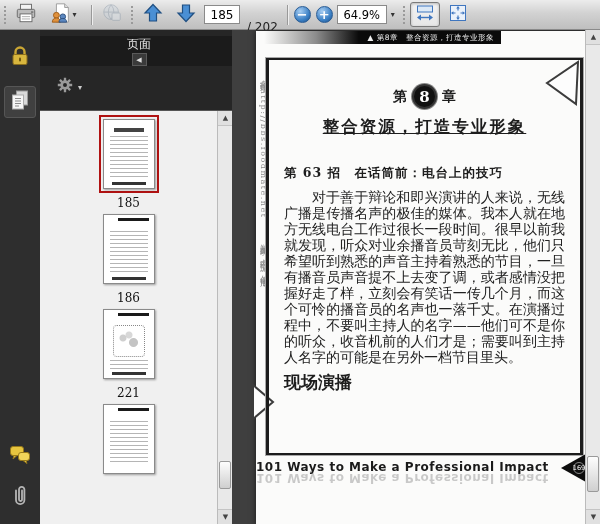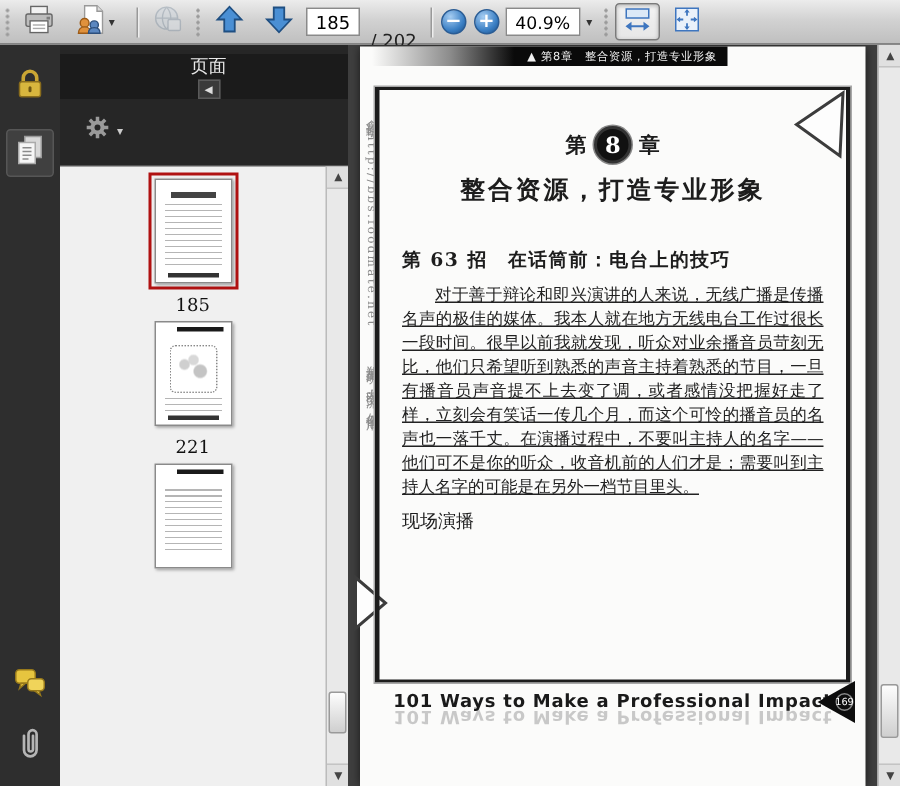--- a/index.html
+++ b/index.html
@@ -79,51 +79,51 @@
   .sbtn.down { bottom:0; border-top:1px solid #c4c4c4; }
   .sthumb { position:absolute; left:1px; width:12px; background:linear-gradient(#fdfdfd,#cfcfcf);
     border:1px solid #9a9a9a; border-radius:2px; }
 
   
   .divider { position:absolute; left:232px; top:30px; width:7px; height:494px; background:#1e1e1e; }
   .divider .dots { position:absolute; left:2px; top:225px; width:3px; height:60px;
     background:radial-gradient(circle,#777 1px,transparent 1.2px) 0 0/3px 6px repeat-y; }
   .main { position:absolute; left:232px; top:30px; width:353px; height:494px;
     background:#3f3f3f; overflow:hidden; }
-  .page { position:absolute; left:8px; top:1px; width:337px; height:493px; background:#fbfbfa;
+  .page { position:absolute; left:24px; top:1px; width:337px; height:493px; background:#fbfbfa;
     box-shadow:0 0 6px rgba(0,0,0,.6); color:#1d1d1d; }
 
   .banner { position:absolute; left:8px; top:0; width:237px; height:13px; line-height:13px;
     background:linear-gradient(to right,rgba(130,130,130,0),rgba(120,120,120,.85) 22%,#0a0a0a 40%);
     color:#f0f0f0; font-size:7.5px; text-align:right; padding-right:7px; letter-spacing:.5px;
     white-space:nowrap; overflow:hidden; }
   .watermark { position:absolute; left:1px; top:42px; height:420px; writing-mode:vertical-rl;
     font-size:8px; color:#8a8a8a; letter-spacing:1.5px; white-space:nowrap;
     font-family:"DejaVu Serif",serif; }
 
   .frame { position:absolute; left:10px; top:27px; width:317px; height:397px;
     border:2px solid #1c1c1c; border-left-width:3px; border-right-width:3px;
     box-shadow:0 0 0 1px #a8a8a8; padding:24px 15px 0; font-family:"DejaVu Serif",serif; }
   .chapter-line { display:flex; align-items:center; justify-content:center; gap:5px;
     font-size:14px; font-weight:bold; }
   .chapter-badge { width:25px; height:25px; border-radius:50%; background:#111; color:#fff;
     display:flex; align-items:center; justify-content:center; font-size:15px; font-weight:bold;
     border:2px solid #333; box-shadow:0 0 0 1px #888; }
   .chapter-title { text-align:center; font-size:16.5px; font-weight:bold; letter-spacing:2px;
-    margin-top:7px; }
+    margin-top:7px;text-decoration:underline; }
   .section-heading { margin-top:27px; font-size:12.5px; font-weight:bold; letter-spacing:1px; }
-  .body-text { margin-top:7px; font-size:11px; line-height:16px; text-align:justify;
-    text-indent:2em; color:#222;text-decoration:underline; }
-  .sub-heading { margin-top:6px; font-size:12px; font-weight:normal; }
+  .body-text { margin-top:7px; font-size:14px; line-height:16px; text-align:justify;
+    text-indent:2em; color:#222; }
+  .sub-heading { margin-top:6px; font-size:17px; font-weight:bold; }
   .body-text.second { margin-top:3px; }
 
   .decor-tri-tr { position:absolute; right:12px; top:29px; }
   .decor-tri-left { position:absolute; left:-5px; top:352px; }
 
-  .footer { position:absolute; left:0; right:0; top:429px; text-align:center; }
+  .footer { position:absolute; left:0; right:0; top:429px; }
   .footer-title { font-size:12px; font-weight:bold; letter-spacing:.5px; color:#1a1a1a; }
   .footer-reflect { font-size:12px; font-weight:bold; letter-spacing:.5px; color:#1a1a1a;
     transform:scaleY(-1); opacity:.22; filter:blur(.4px); margin-top:-3px; }
   .pg-tri { position:absolute; right:6px; top:423px; width:26px; height:28px; }
   .pg-tri .tri { width:0; height:0; border-right:25px solid #0d0d0d;
     border-top:14px solid transparent; border-bottom:14px solid transparent; }
   .pg-tri .num { position:absolute; right:2px; top:8px; width:12px; height:12px;
     border-radius:50%; border:1px solid #888; color:#fff; font-size:6.5px;
     display:flex; align-items:center; justify-content:center; }
 </style>
@@ -195,21 +195,21 @@
   <div class="sep"></div>
 
   <div class="zbtn">
     <span>−</span>
   </div>
   <div class="zbtn">
     <span>+</span>
   </div>
 
   <div class="zoom-box">
-    <span>40.9%</span>
+    <span>64.9%</span>
   </div>
   <span class="caret">▾</span>
 
   <div class="grip"></div>
 
   <div class="tbtn pressed">
     <span>
       <svg width="20" height="20" viewBox="0 0 20 20">
           <rect x="2.5" y="3" width="15" height="6" fill="#dce9f7" stroke="#3f76bf"></rect>
           <path d="M4 14.5h12" stroke="#3f76bf" stroke-width="1.4"></path>
@@ -294,20 +294,30 @@
         <div class="thumb-wrap">
           <div class="mini">
             <div class="titlebar"></div>
             <div class="lines"></div>
             <div class="foot"></div>
           </div>
         </div>
         <div class="thumb-label">185</div>
       </div>
 
+      <div class="thumb-item">
+        <div class="thumb-wrap">
+          <div class="mini">
+            <div class="bar"></div>
+            <div class="lines"></div>
+            <div class="foot"></div>
+          </div>
+        </div>
+        <div class="thumb-label">186</div>
+      </div>
 
 
       <div class="thumb-item">
         <div class="thumb-wrap">
           <div class="mini">
             <div class="bar"></div>
             <div class="doodle"></div>
             <div class="lines low"></div>
             <div class="foot"></div>
           </div>

